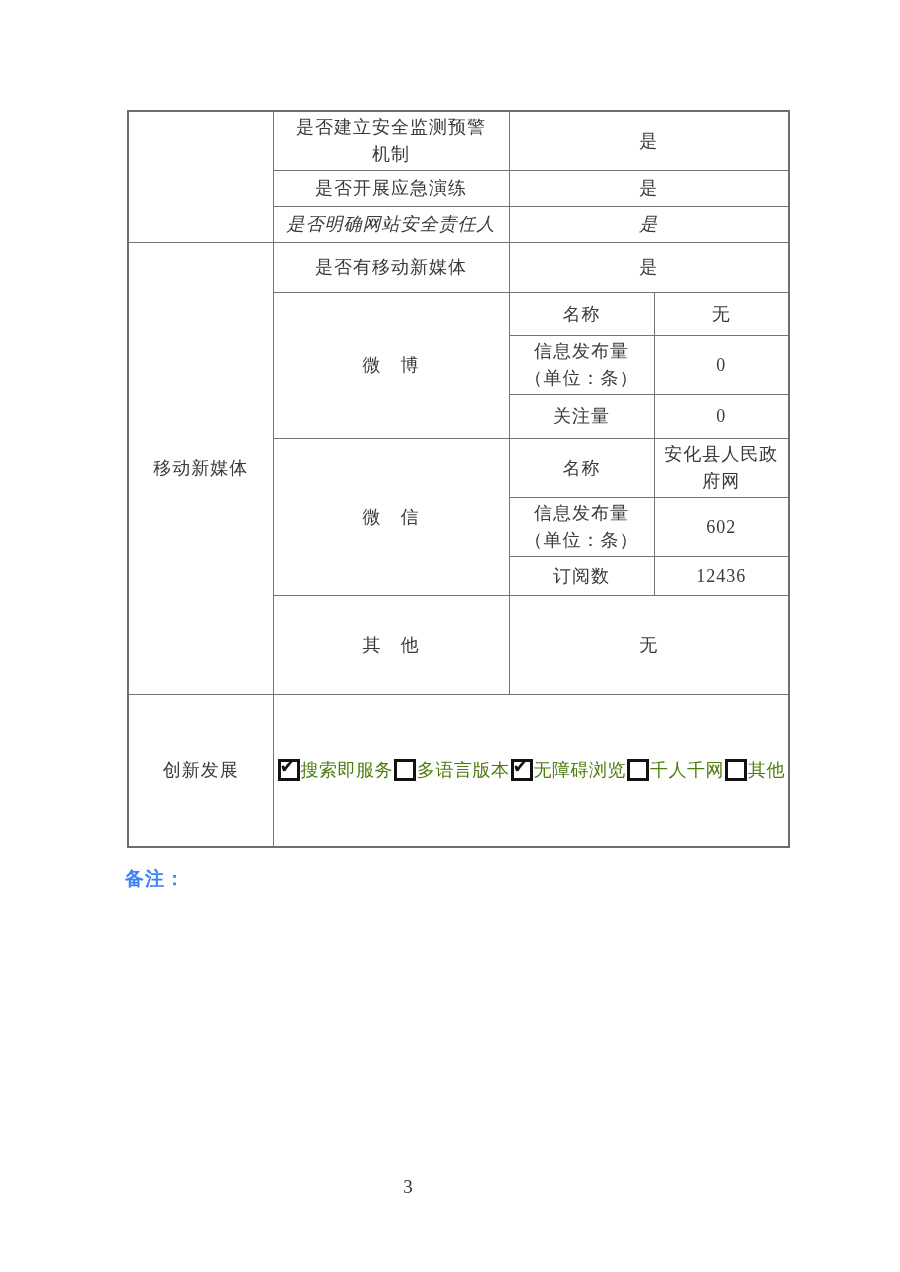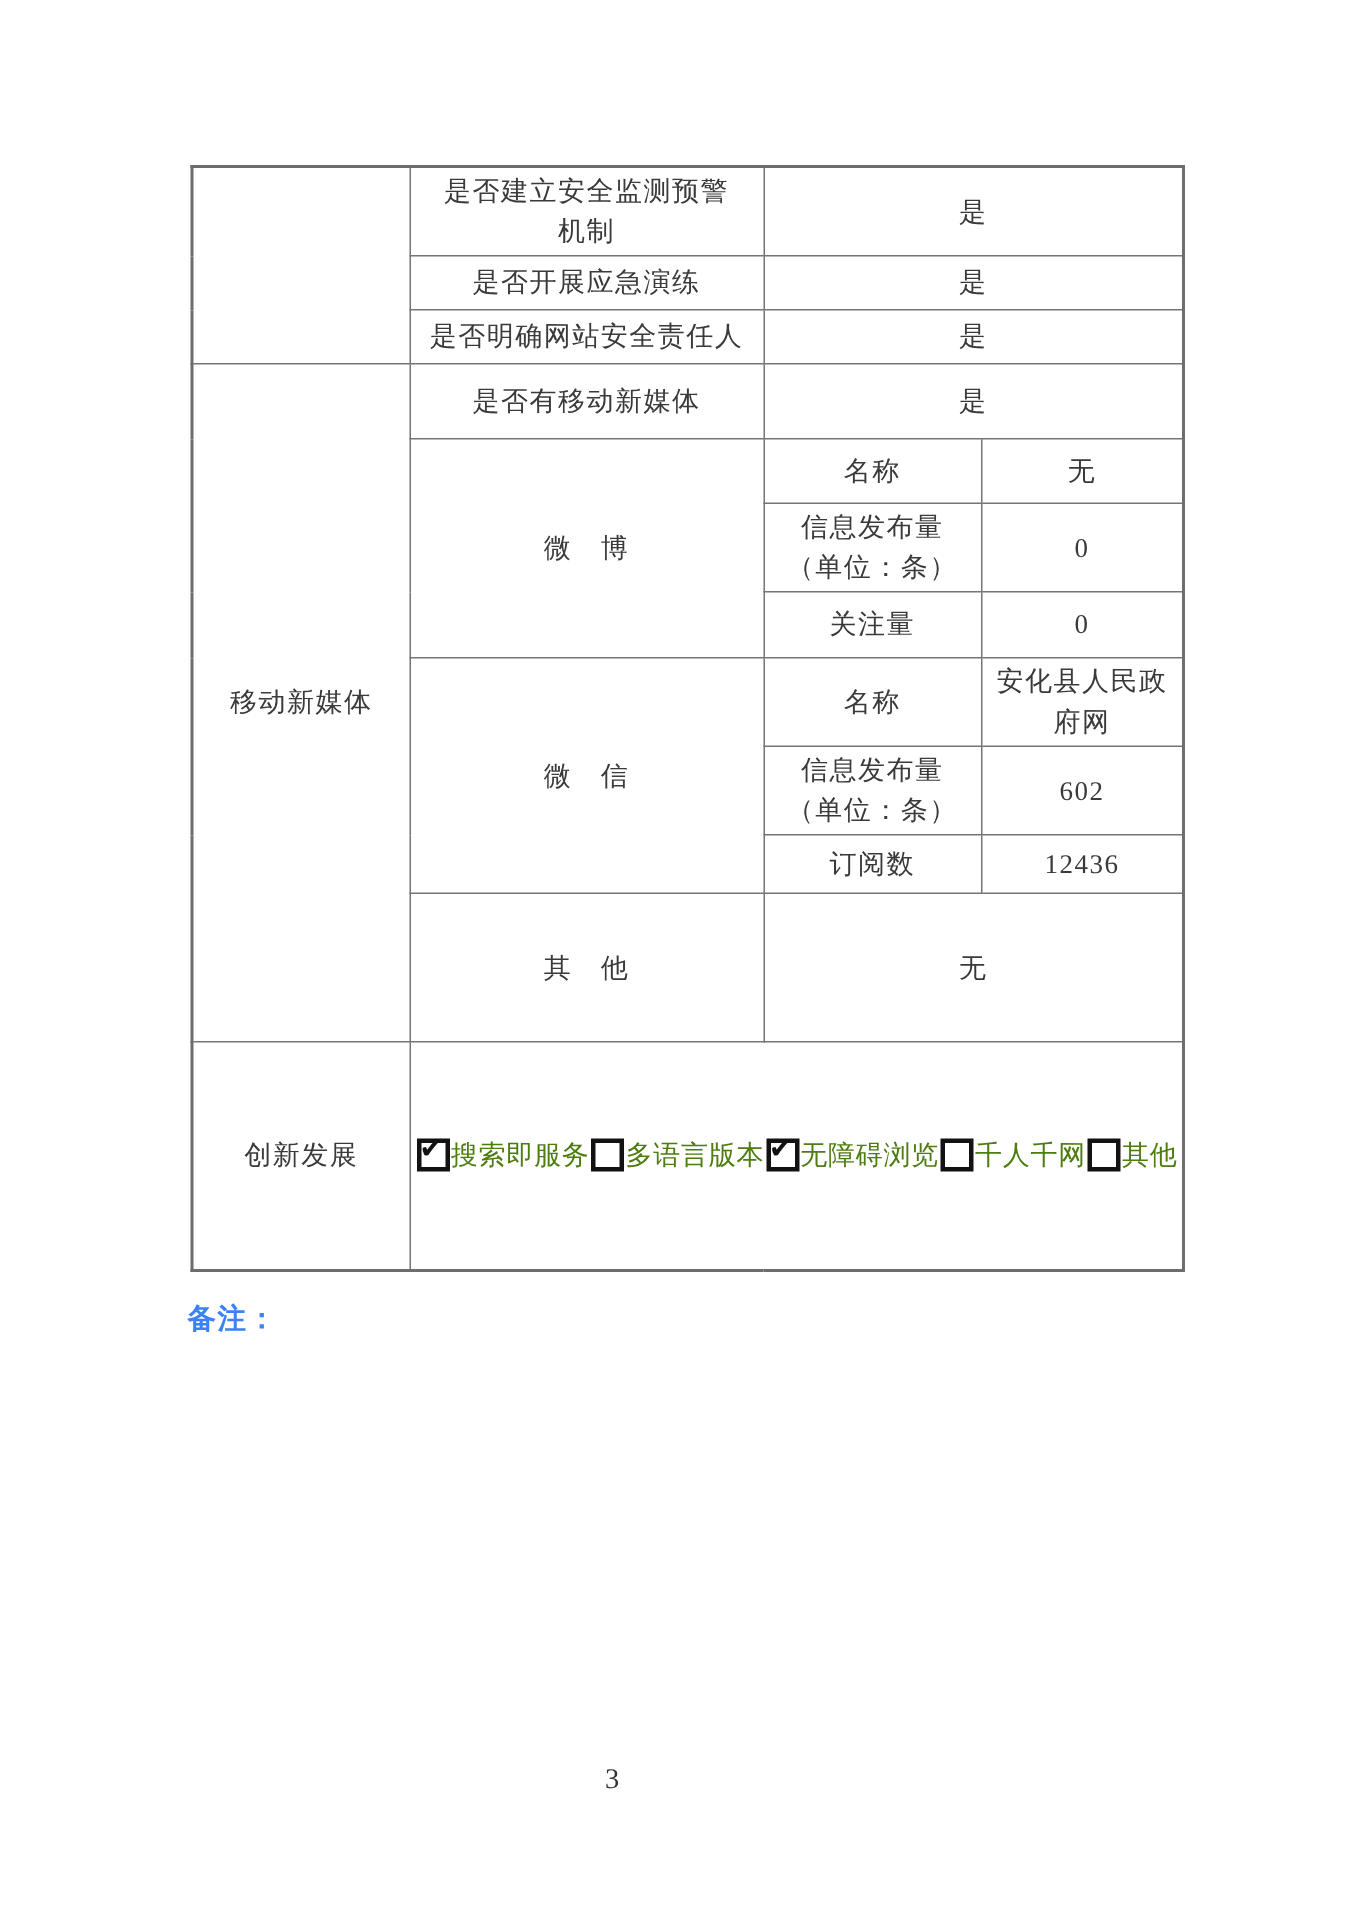--- a/index.html
+++ b/index.html
@@ -39,21 +39,21 @@
   }
   td.sublabel {
     letter-spacing: 4px;
     padding-left: 9px;
   }
   td.value-cell {
     letter-spacing: 0.5px;
   }
   tr.r1  { height: 52px; }
   tr.r2  { height: 36px; padding-left: 12px; }
-  tr.r3  { height: 36px; }
+  tr.r3  { height: 36px; font-style: italic; }
   tr.r4  { height: 50px; }
   tr.r5  { height: 43px; }
   tr.r6  { height: 54px; }
   tr.r7  { height: 44px; }
   tr.r8  { height: 55px; }
   tr.r9  { height: 55px; }
   tr.r10 { height: 39px; }
   tr.r11 { height: 99px; }
   tr.r12 { height: 152px; margin-left: 32px; }
   .cb-line {

